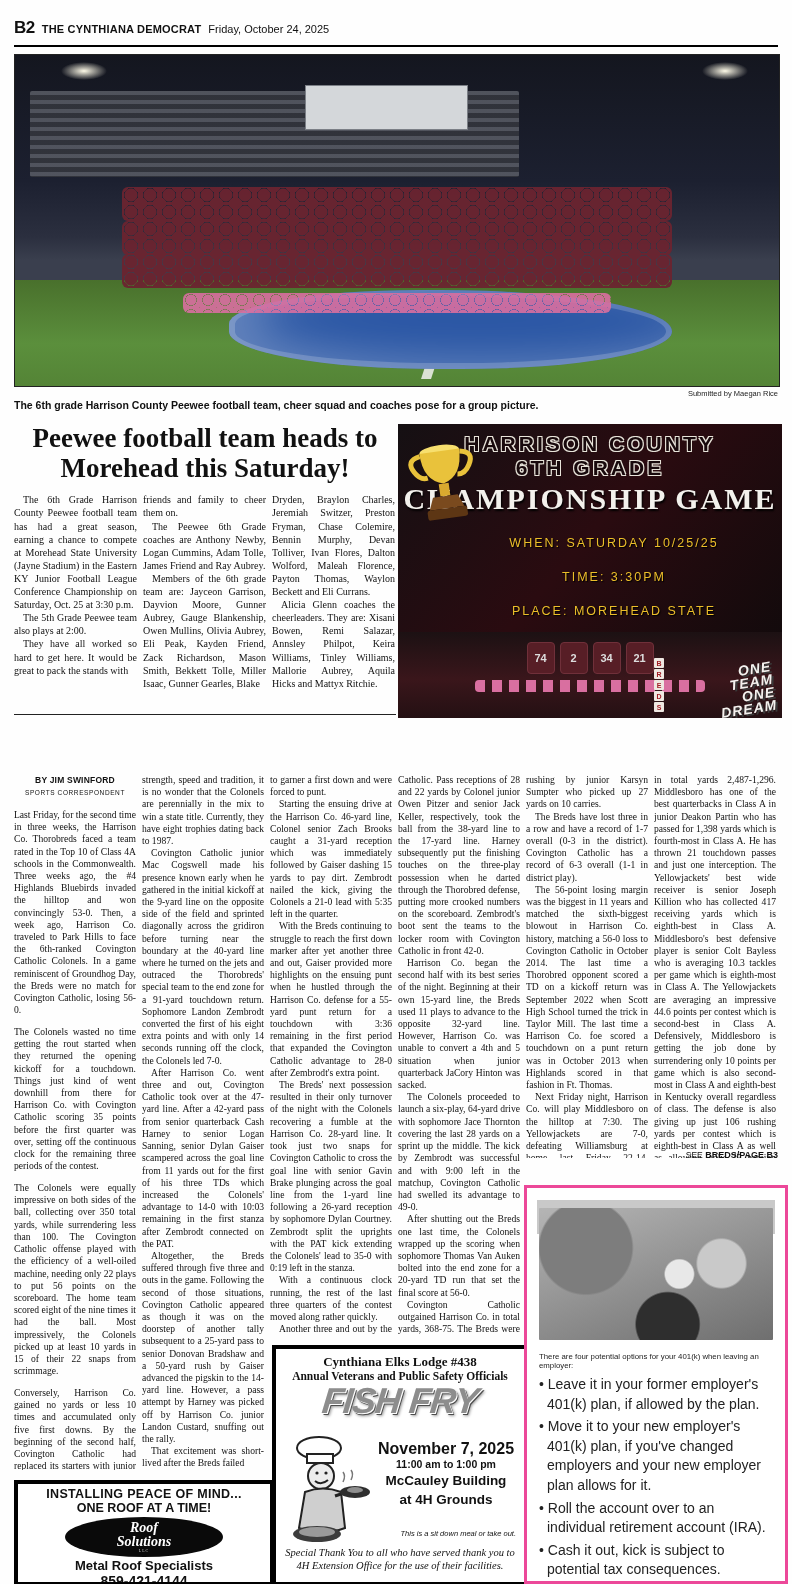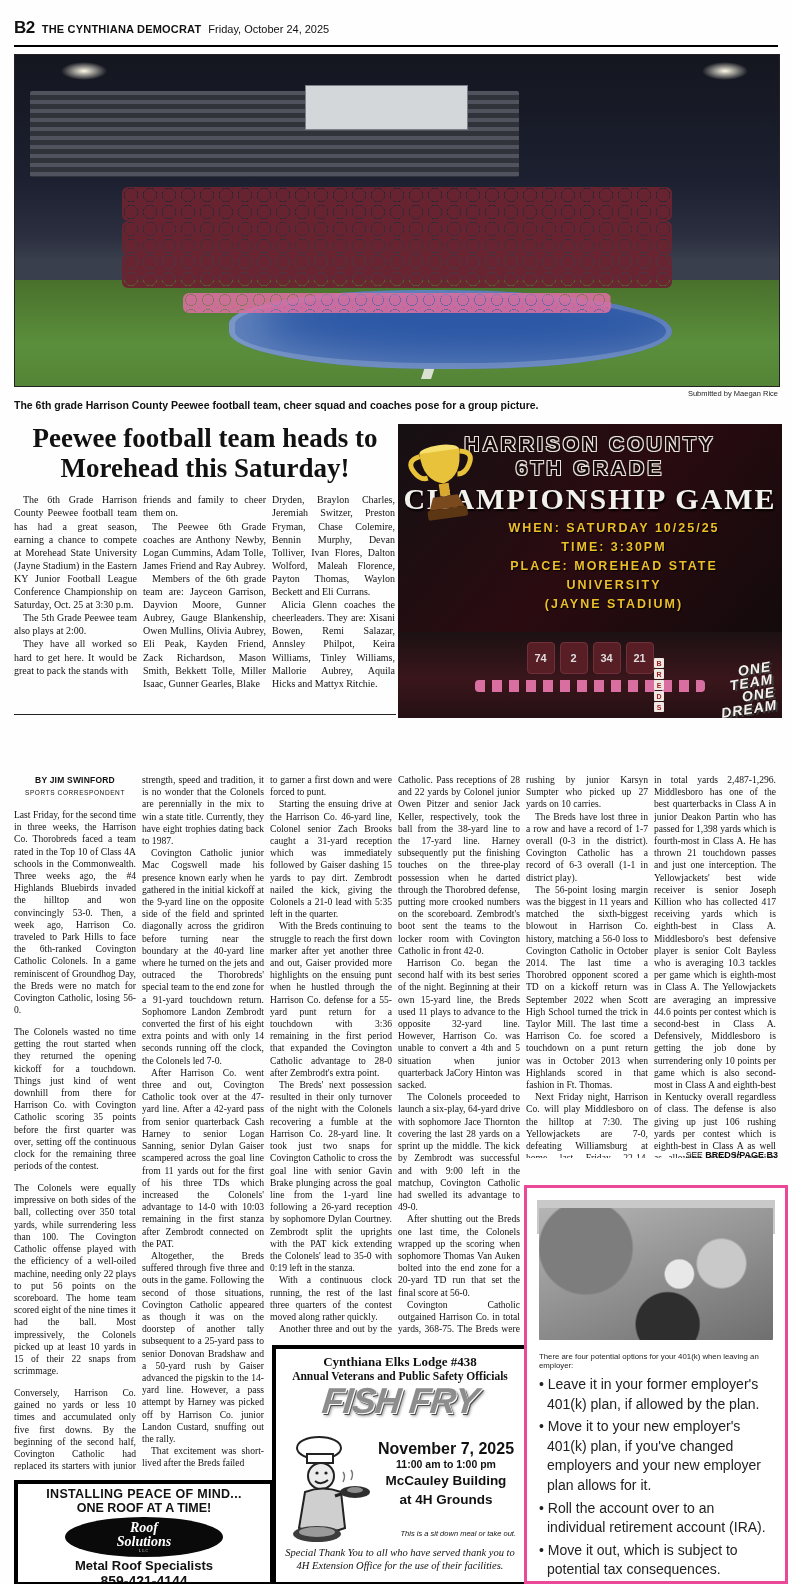--- a/index.html
+++ b/index.html
@@ -50,21 +50,21 @@
 
   
   .flyer{position:absolute;top:424px;left:398px;width:384px;height:294px;overflow:hidden;
          background:linear-gradient(130deg,#151013 0%,#2a0b10 45%,#0d0a0b 100%);
          text-align:center;font-family:"Liberation Sans",sans-serif;}
   .flyer .t1,.flyer .t2{font-weight:900;font-size:21px;letter-spacing:3px;color:#18090c;
         text-shadow:-1px -1px 0 #e8e4da,1px -1px 0 #e8e4da,-1px 1px 0 #e8e4da,1px 1px 0 #e8e4da;}
   .flyer .t1{margin-top:8px;}
   .flyer .t3{font-family:"Liberation Serif",serif;font-weight:700;font-size:30px;letter-spacing:2px;
         color:#f3f1ec;margin-top:2px;text-shadow:1px 2px 2px #000;}
-  .flyer .y{color:#ecbe2a;font-weight:700;font-size:12.5px;letter-spacing:2px;margin-top:5px;text-shadow:1px 1px 1px #000;padding-left:48px;}
+  .flyer .y{color:#ecbe2a;font-weight:400;font-size:12.5px;letter-spacing:2px;margin-top:20px;text-shadow:1px 1px 1px #000;padding-left:48px;}
   .flyer .trophy{position:absolute;top:12px;left:8px;width:76px;height:100px;transform:rotate(-8deg);}
   .strip{position:absolute;bottom:0;left:0;width:100%;height:86px;
          background:linear-gradient(#1c1113,#3a161b 55%,#241013);}
   .jerseys{display:flex;justify-content:center;gap:5px;padding-top:10px;}
   .jersey{width:26px;height:30px;background:#571e26;border:1px solid #70303a;border-radius:4px;color:#ddd;
           font:700 11px "Liberation Sans",sans-serif;display:flex;align-items:center;justify-content:center;}
   .pinkrow{height:12px;width:60%;margin:6px auto 0;
           background:repeating-linear-gradient(90deg,#d96fa0 0 10px,rgba(0,0,0,0) 10px 17px);border-radius:4px;}
   .breds-sign{position:absolute;right:118px;bottom:6px;display:flex;flex-direction:column;gap:1px;}
   .breds-sign span{width:10px;height:10px;background:#efe8e2;color:#a01c24;font:800 7px "Liberation Sans",sans-serif;
@@ -350,21 +350,21 @@
     </div>
     <div class="body">
       <div class="toprow">
         <div class="photo2"></div>
       </div>
       <div class="oi">There are four potential options for your 401(k) when leaving an employer:</div>
       <ul>
           <li>Leave it in your former employer's 401(k) plan, if allowed by the plan.</li>
           <li>Move it to your new employer's 401(k) plan, if you've changed employers and your new employer plan allows for it.</li>
           <li>Roll the account over to an individual retirement account (IRA).</li>
-          <li>Move it out, which is subject to potential tax consequences.</li>
+          <li>Cash it out, kick is subject to potential tax consequences.</li>
         </ul>
       <div class="rule"></div>
       <div class="sum">We can talk through your financial goals and find the option that works best for you.</div>
       <div class="adv">Mark J Trachsel</div>
       <div class="advt">Financial Advisor</div>
       <div class="addr">
           <div>Po Box 835</div>
           <div>Cynthiana, KY 41031</div>
         </div>
 

